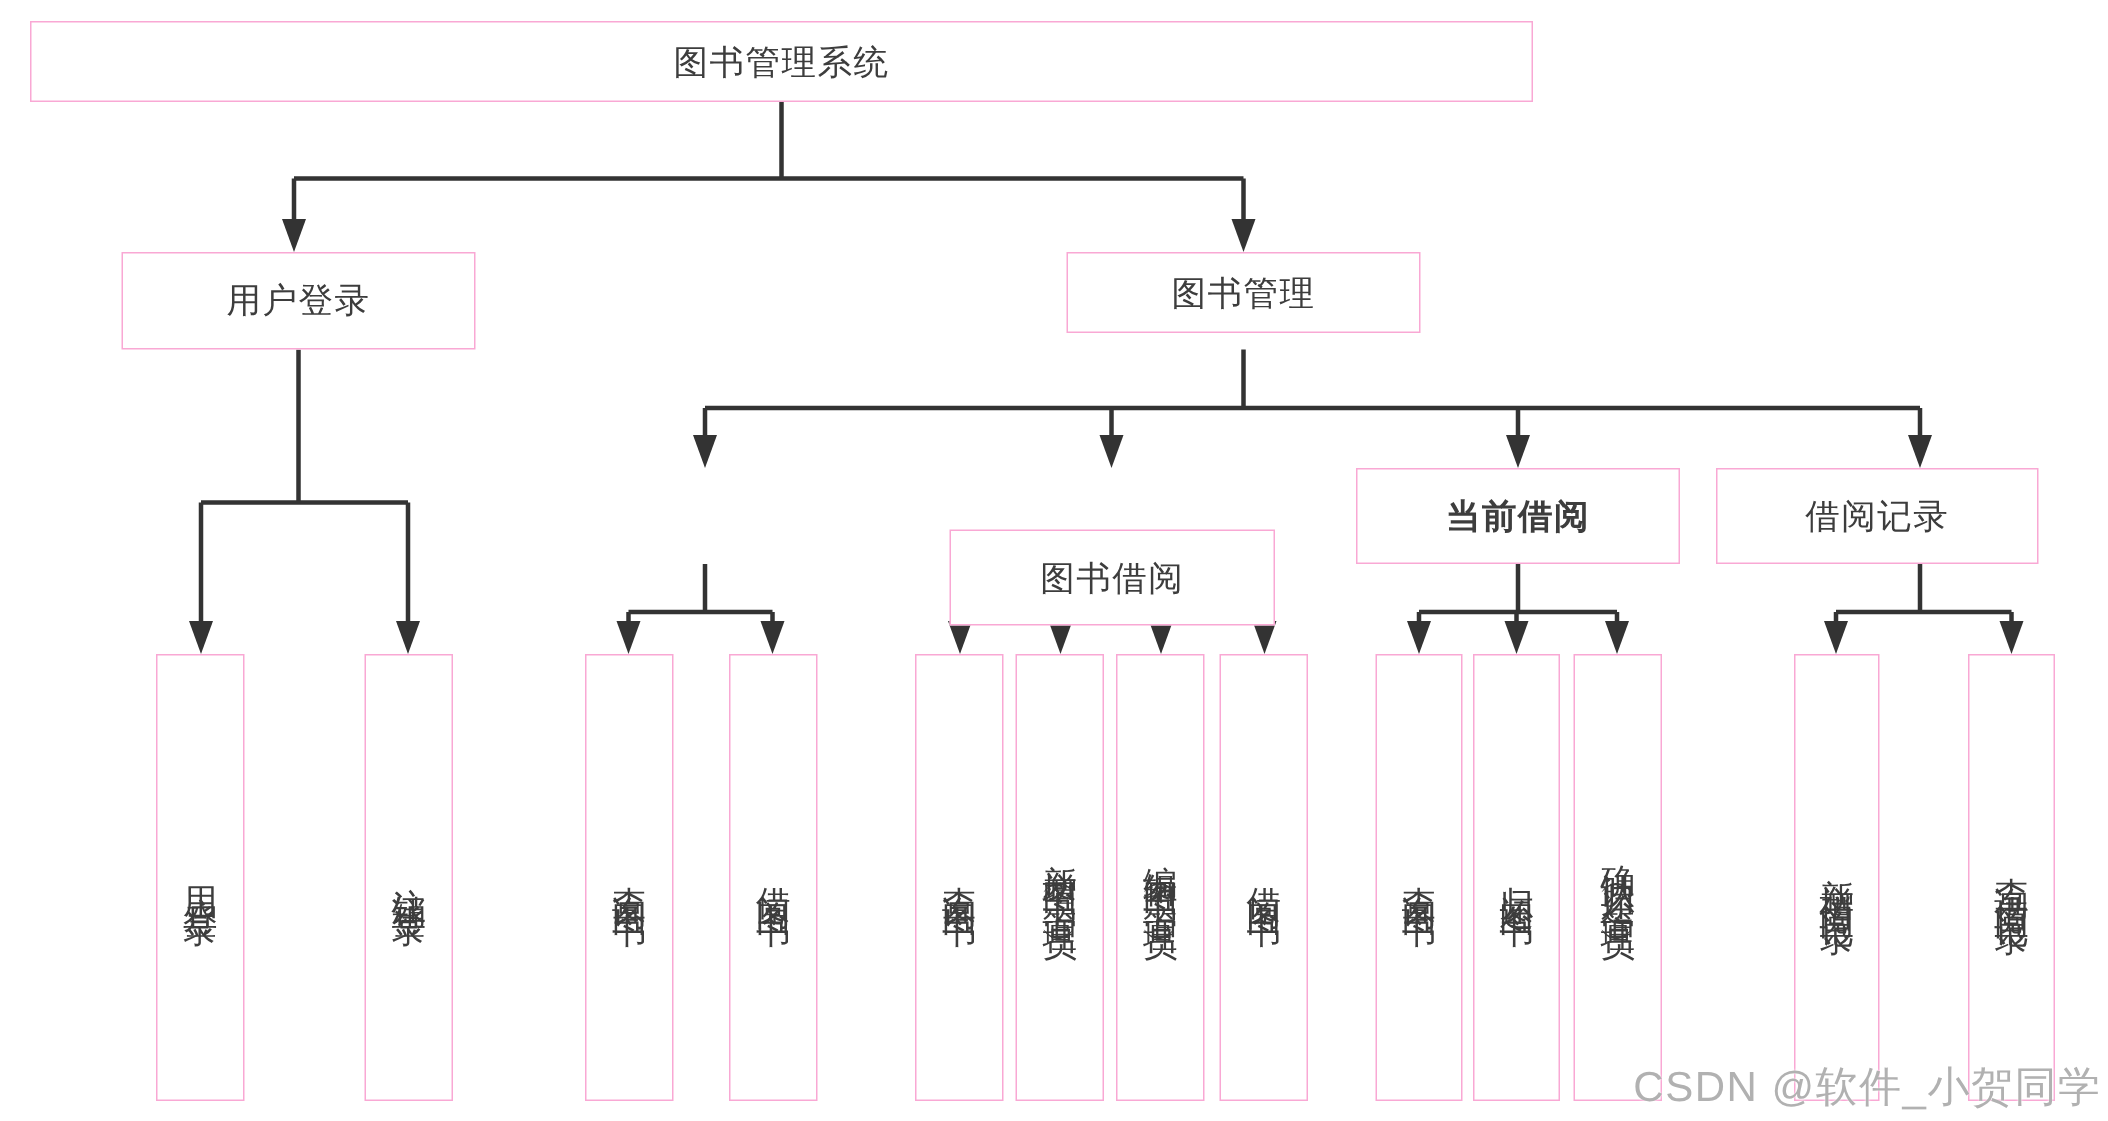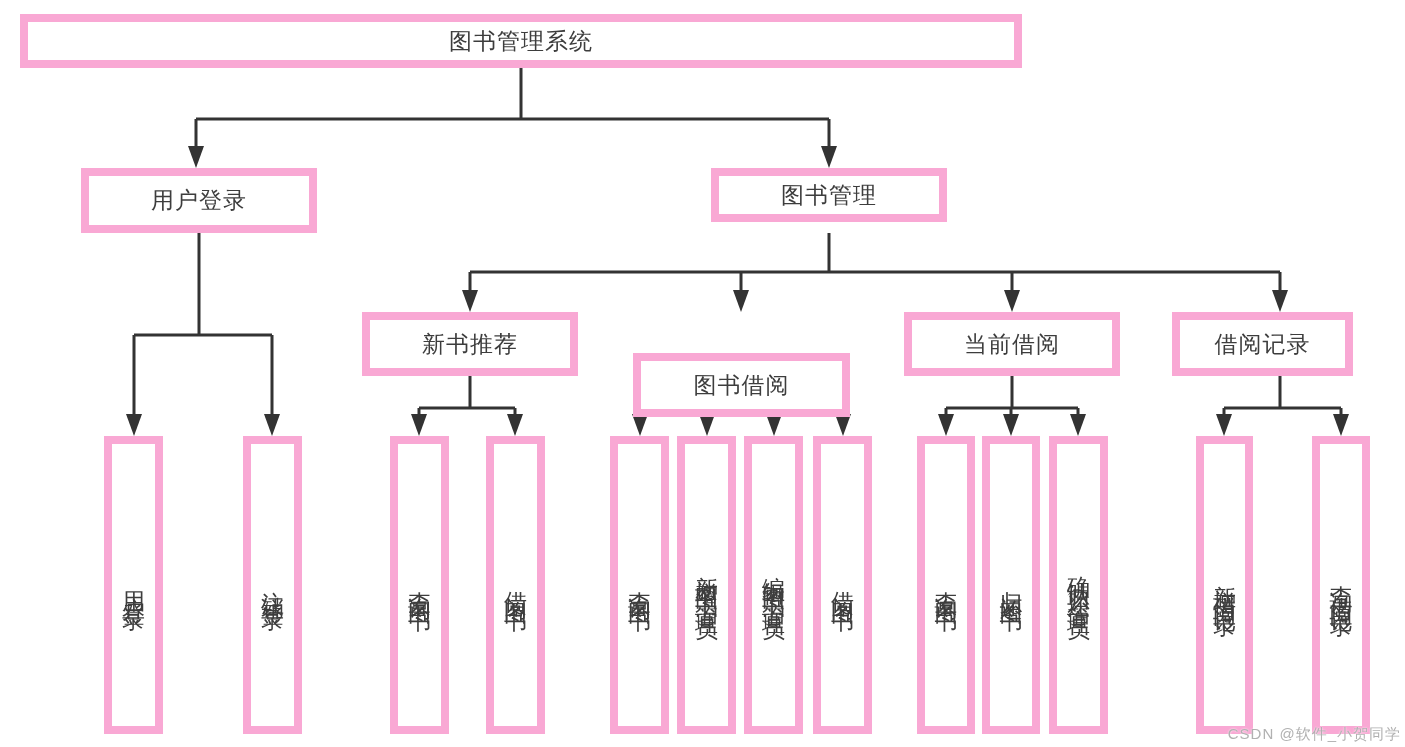--- a/index.html
+++ b/index.html
@@ -14,42 +14,42 @@
   .connector-layer {
     position: absolute;
     left: 0; top: 0;
     width: 1405px; height: 747px;
   }
   .connector-layer path.ln { stroke: #333333; stroke-width: 3; fill: none; }
   .connector-layer path.ah { fill: #333333; stroke: none; }
   .node {
     position: absolute;
     box-sizing: border-box;
-    border: 8px solid #f9a8d4;
+    border: 1px solid #f9a8d4;
     background: #ffffff;
     display: flex;
     align-items: center;
     justify-content: center;
     color: #3d3d3d;
   }
   .hnode { font-size: 23px; letter-spacing: 1px; white-space: nowrap; }
   .leaf .vtext {
     writing-mode: vertical-rl;
     text-orientation: mixed;
     font-size: 23px;
     letter-spacing: 6px;
     line-height: 1;
     white-space: nowrap;
     color: #3d3d3d;
   }
   .watermark {
     position: absolute;
     right: 4px;
     bottom: 3px;
-    font-size: 15px;
+    font-size: 28px;
     color: #b1b1b1;
     letter-spacing: 1px;
     z-index: 5;
     text-shadow: 0 0 2px #ffffff;
     white-space: nowrap;
   }
 </style>
 </head>
 <body>
 
@@ -96,24 +96,23 @@
       <path class="ah" d="M1216 414 L1232 414 L1224 436 Z"></path>
       <path class="ah" d="M1333 414 L1349 414 L1341 436 Z"></path>
     </g>
   </svg>
 
   <div class="node hnode" style="left:20px; top:14px; width:1002px; height:54px;">图书管理系统</div>
 
   <div class="node hnode" style="left:81px; top:168px; width:236px; height:65px;">用户登录</div>
   <div class="node hnode" style="left:711px; top:168px; width:236px; height:54px;">图书管理</div>
 
-  <div class="node hnode" style="left:362px; top:312px; width:216px; height:64px;">新书推荐</div>
   <div class="node hnode" style="left:633px; top:312px; width:217px; height:64px;margin-top:41px;">图书借阅</div>
-  <div class="node hnode" style="left:904px; top:312px; width:216px; height:64px;">当前借阅</div>
-  <div class="node hnode" style="left:1172px; top:312px; width:181px; height:64px;">借阅记录</div>
+  <div class="node hnode" style="left:904px; top:312px; width:216px; height:64px;font-weight:bold;">当前借阅</div>
+  <div class="node hnode" style="left:1144px; top:312px; width:215px; height:64px;">借阅记录</div>
 
   <div class="node leaf" style="left:104px; top:436px; width:59px; height:298px;">
     <span class="vtext">用户登录</span>
   </div>
   <div class="node leaf" style="left:243px; top:436px; width:59px; height:298px;">
     <span class="vtext">注销登录</span>
   </div>
 
   <div class="node leaf" style="left:390px; top:436px; width:59px; height:298px;">
     <span class="vtext">查询图书</span>

